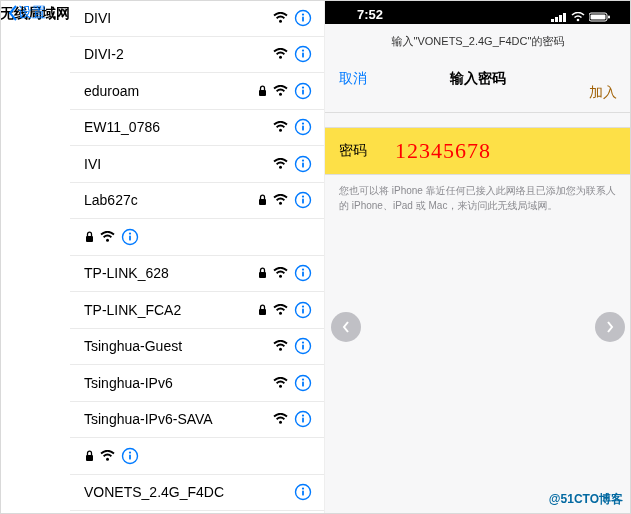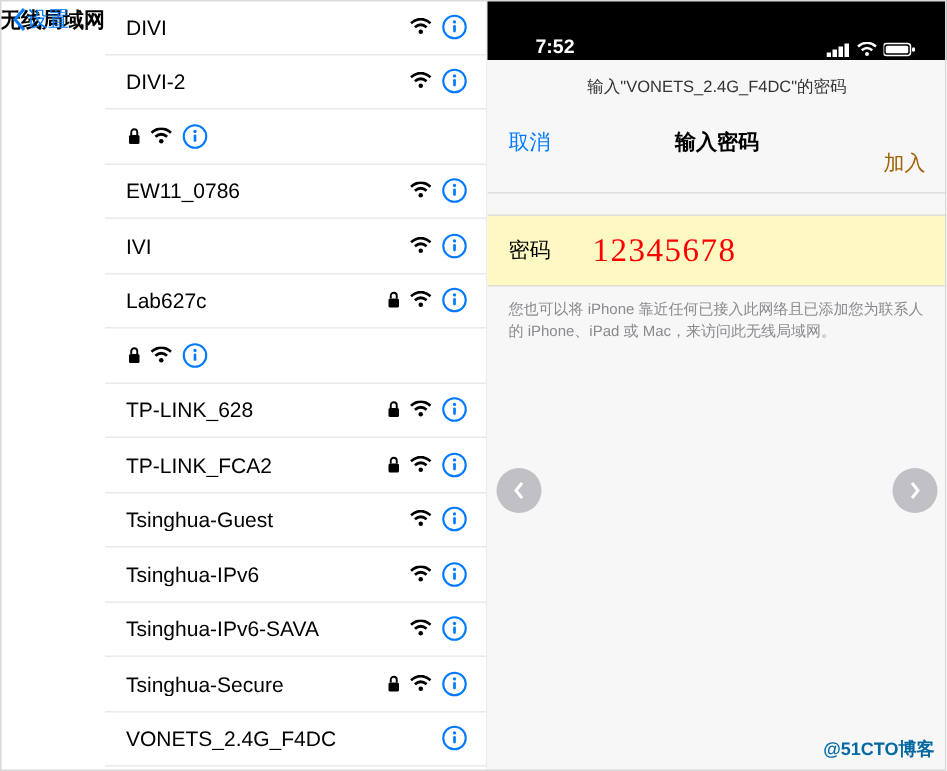--- a/index.html
+++ b/index.html
@@ -74,21 +74,21 @@
   }
   .right {
     width: 306px;
     height: 514px;
     background: #efeff4;
     display: flex;
     flex-direction: column;
     position: relative;
   }
   .status-bar {
-    height: 40px;
+    height: 24px;
     background: #000;
     color: #fff;
     display: flex;
     align-items: flex-end;
     padding: 0 20px 2px 20px;
     font-size: 13px;
     font-weight: 600;
   }
   .status-time { flex: 1; padding-left: 12px; }
   .status-icons { display: flex; gap: 4px; align-items: center; }
@@ -120,21 +120,21 @@
   .modal-cancel, .modal-join {
     color: #007aff;
     font-size: 14px;
   }
   .modal-join { color: #a16207; margin-top: 29px; }
   .modal-title {
     font-size: 14px;
     font-weight: 600;
   }
   .pwd-row {
-    background: #fef9c3;
+    background: #fde047;
     border-top: 1px solid #ddd;
     border-bottom: 1px solid #ddd;
     margin-top: 14px;
     padding: 10px 14px;
     display: flex;
     align-items: center;
   }
   .pwd-label {
     font-size: 14px;
     color: #000;
@@ -229,20 +229,21 @@
           <span>
             <svg width="18" height="18" viewBox="0 0 18 18">
               <circle cx="9" cy="9" r="7.5" fill="none" stroke="#007aff" stroke-width="1.4"></circle>
               <circle cx="9" cy="5.6" r="1.1" fill="#007aff"></circle>
               <rect x="8.1" y="7.6" width="1.8" height="5" rx="0.9" fill="#007aff"></rect>
             </svg>
           </span>
         </div>
       </div>
       <div class="wifi-row">
+        <div class="wifi-name">eduroam</div>
         <div class="wifi-icons">
           <span class="lock-slot">
             <svg width="9" height="12" viewBox="0 0 9 12">
               <rect x="1" y="5" width="7" height="6" rx="1" fill="#000"></rect>
               <path d="M2.5 5 V3.2 a2 2 0 0 1 4 0 V5" fill="none" stroke="#000" stroke-width="1.3"></path>
             </svg>
           </span>
           <svg width="15" height="12" viewBox="0 0 15 12">
             <path d="M1 3.5 Q7.5 -2 14 3.5" fill="none" stroke="#000" stroke-width="1.8"></path>
             <path d="M3.6 6.2 Q7.5 2.8 11.4 6.2" fill="none" stroke="#000" stroke-width="1.8"></path>
@@ -432,21 +433,20 @@
           <span>
             <svg width="18" height="18" viewBox="0 0 18 18">
               <circle cx="9" cy="9" r="7.5" fill="none" stroke="#007aff" stroke-width="1.4"></circle>
               <circle cx="9" cy="5.6" r="1.1" fill="#007aff"></circle>
               <rect x="8.1" y="7.6" width="1.8" height="5" rx="0.9" fill="#007aff"></rect>
             </svg>
           </span>
         </div>
       </div>
       <div class="wifi-row">
-        <div class="wifi-name">Tsinghua-Secure</div>
         <div class="wifi-icons">
           <span class="lock-slot">
             <svg width="9" height="12" viewBox="0 0 9 12">
               <rect x="1" y="5" width="7" height="6" rx="1" fill="#000"></rect>
               <path d="M2.5 5 V3.2 a2 2 0 0 1 4 0 V5" fill="none" stroke="#000" stroke-width="1.3"></path>
             </svg>
           </span>
           <svg width="15" height="12" viewBox="0 0 15 12">
             <path d="M1 3.5 Q7.5 -2 14 3.5" fill="none" stroke="#000" stroke-width="1.8"></path>
             <path d="M3.6 6.2 Q7.5 2.8 11.4 6.2" fill="none" stroke="#000" stroke-width="1.8"></path>

